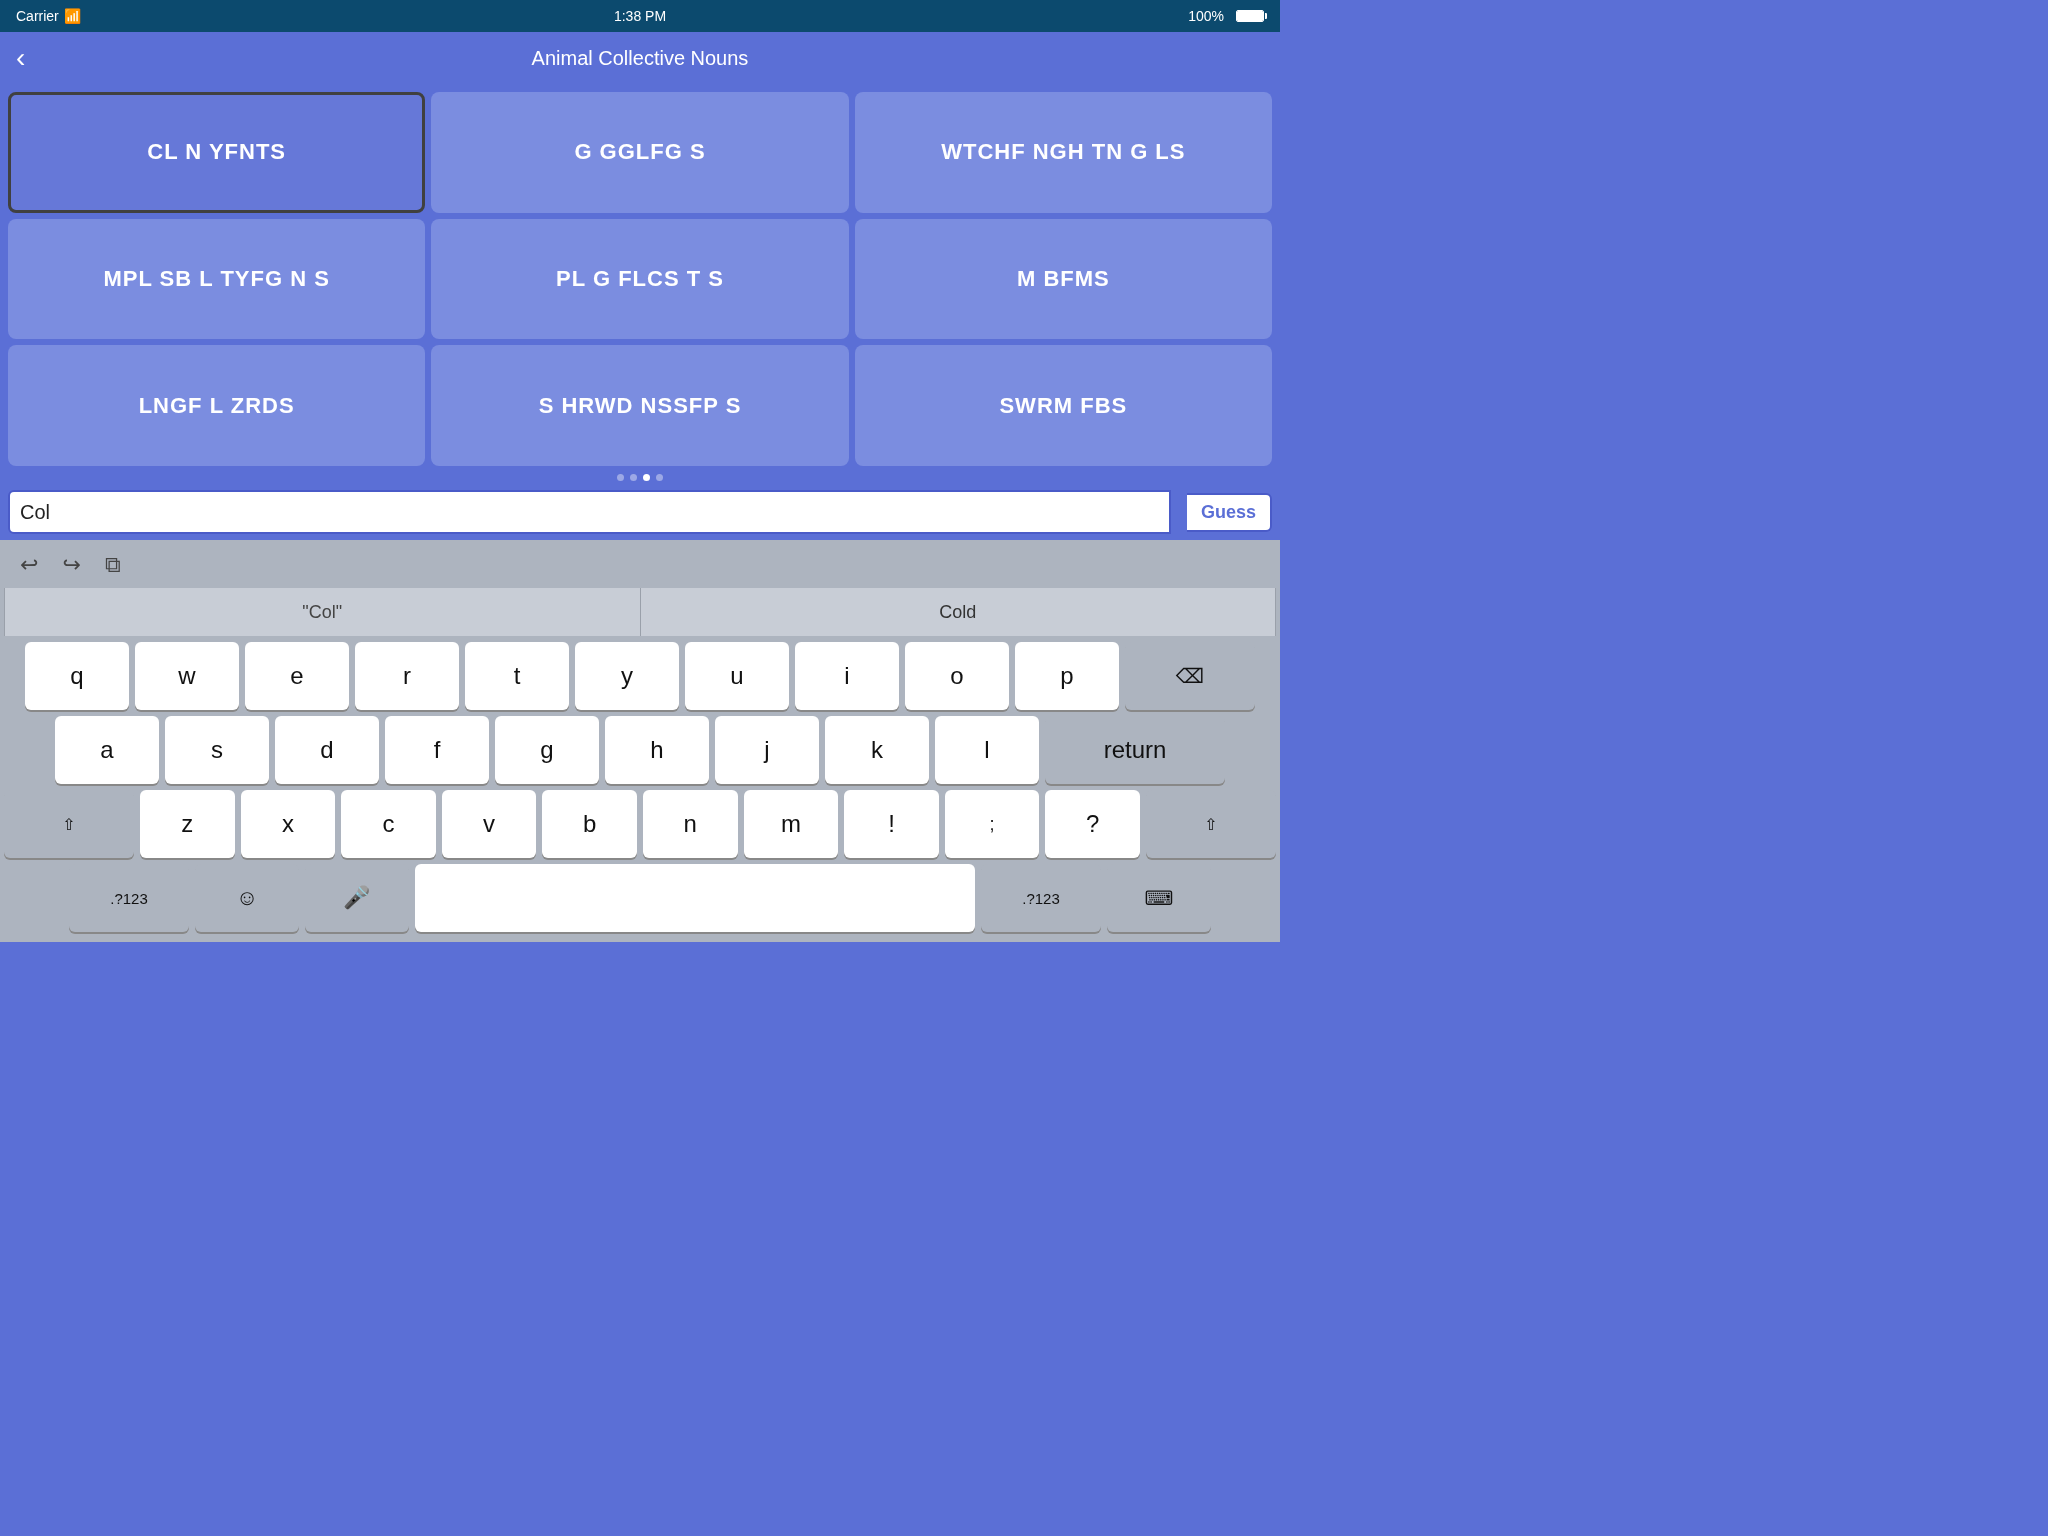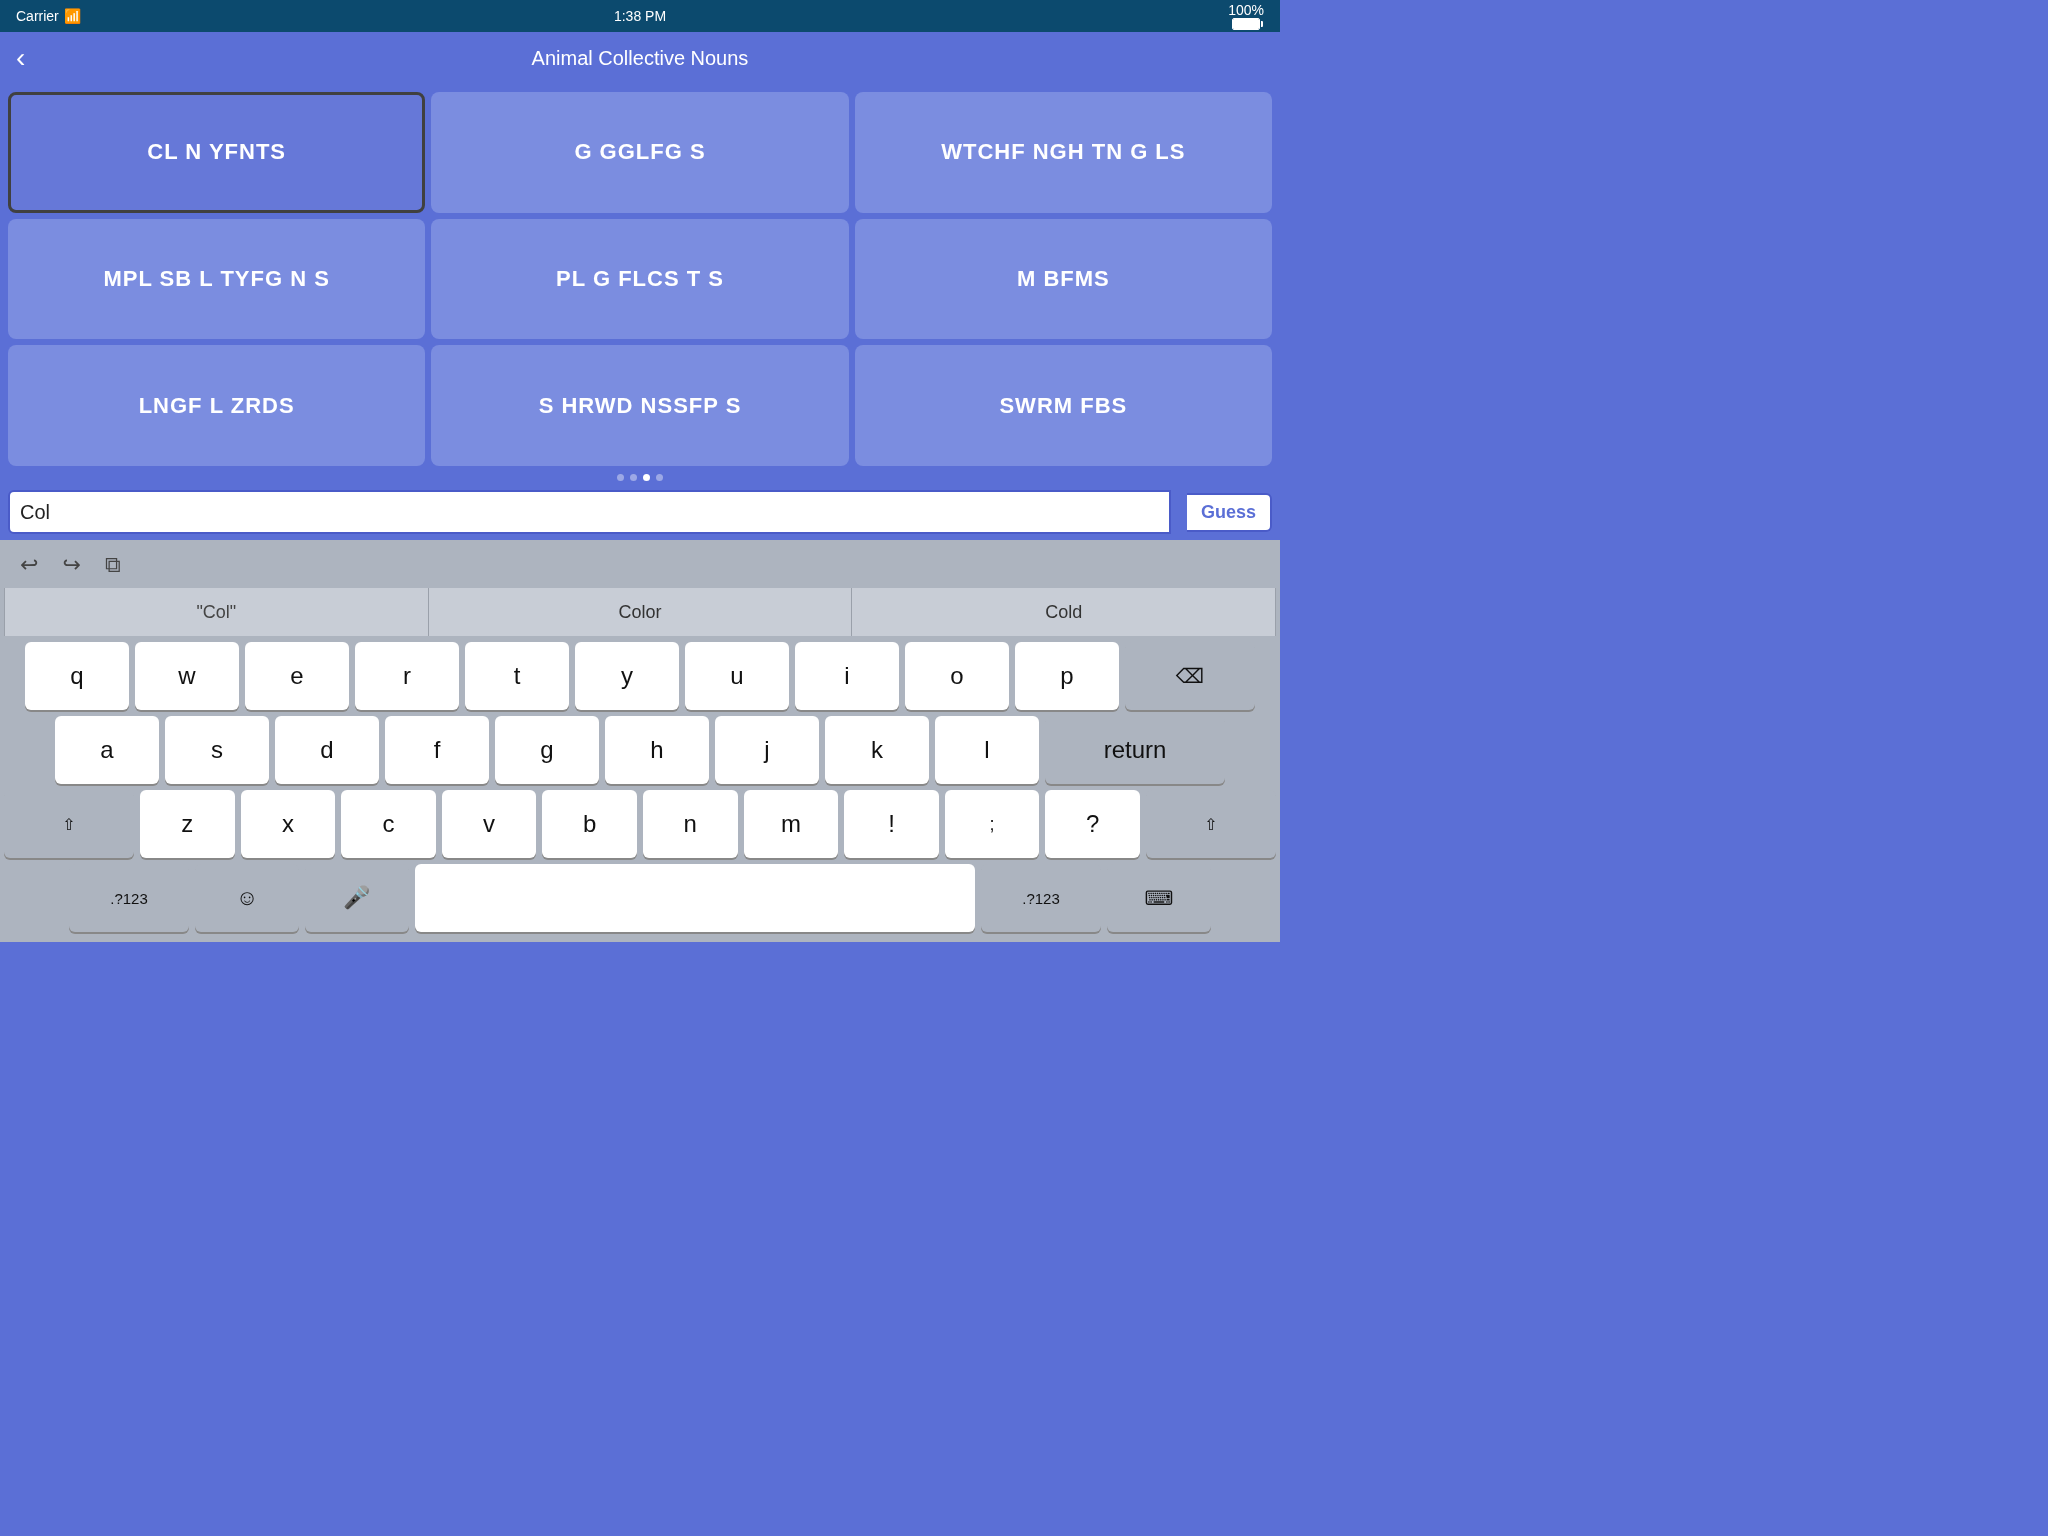--- a/index.html
+++ b/index.html
@@ -19,21 +19,21 @@
       display: flex;
       align-items: center;
       justify-content: space-between;
       padding: 0 16px;
       color: white;
       font-size: 14px;
       font-weight: 500;
     }
     .status-left { display: flex; align-items: center; gap: 6px; }
     .status-center { position: absolute; left: 50%; transform: translateX(-50%); }
-    .status-right { display: flex; align-items: center; gap: 0; flex-direction: column; }
+    .status-right { display: flex; align-items: center; gap: 12px; }
     .battery-bar {
       width: 28px; height: 12px; border: 1.5px solid white; border-radius: 2px;
       position: relative; display: inline-flex; align-items: center;
     }
     .battery-bar::after {
       content: ''; width: 2px; height: 6px; background: white;
       position: absolute; right: -4px; top: 50%; transform: translateY(-50%);
       border-radius: 0 1px 1px 0;
     }
     .battery-fill {
@@ -315,23 +315,20 @@
 
   <div class="toolbar-row">
     <button class="toolbar-btn">↩</button>
     <button class="toolbar-btn">↪</button>
     <button class="toolbar-btn">⧉</button>
   </div>
 
   <div class="autocomplete-row">
     <div class="autocomplete-item quoted">
       <span>"Col"</span>
-    </div>
-    <div class="autocomplete-item">
-      <span>Color</span>
     </div>
     <div class="autocomplete-item">
       <span>Cold</span>
     </div>
   </div>
 
   <div class="key-row">
     <div class="key">q</div>
     <div class="key">w</div>
     <div class="key">e</div>

